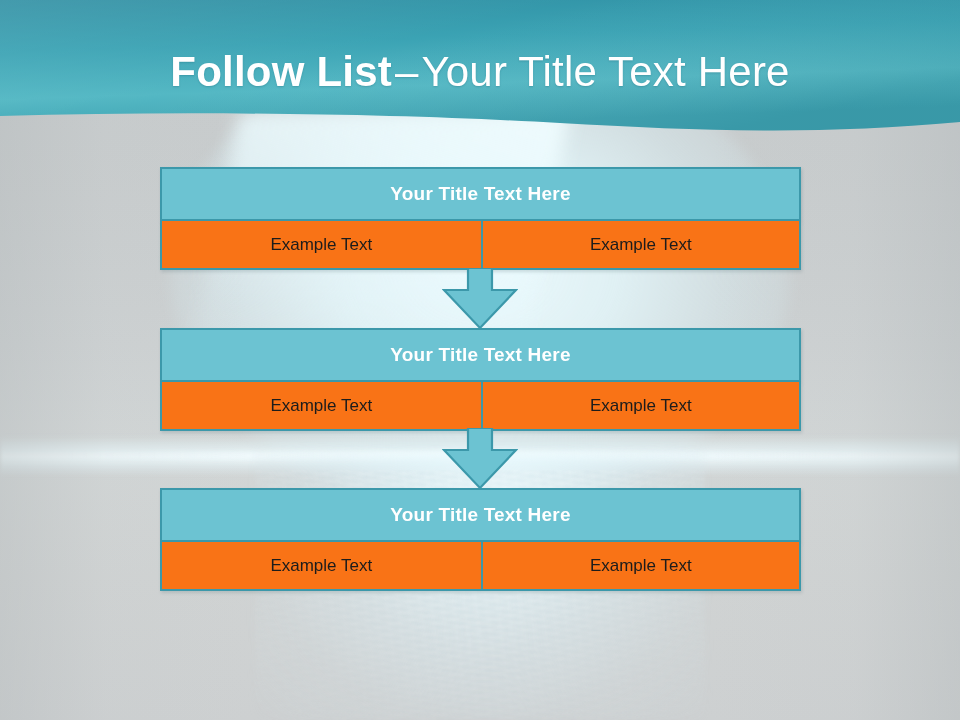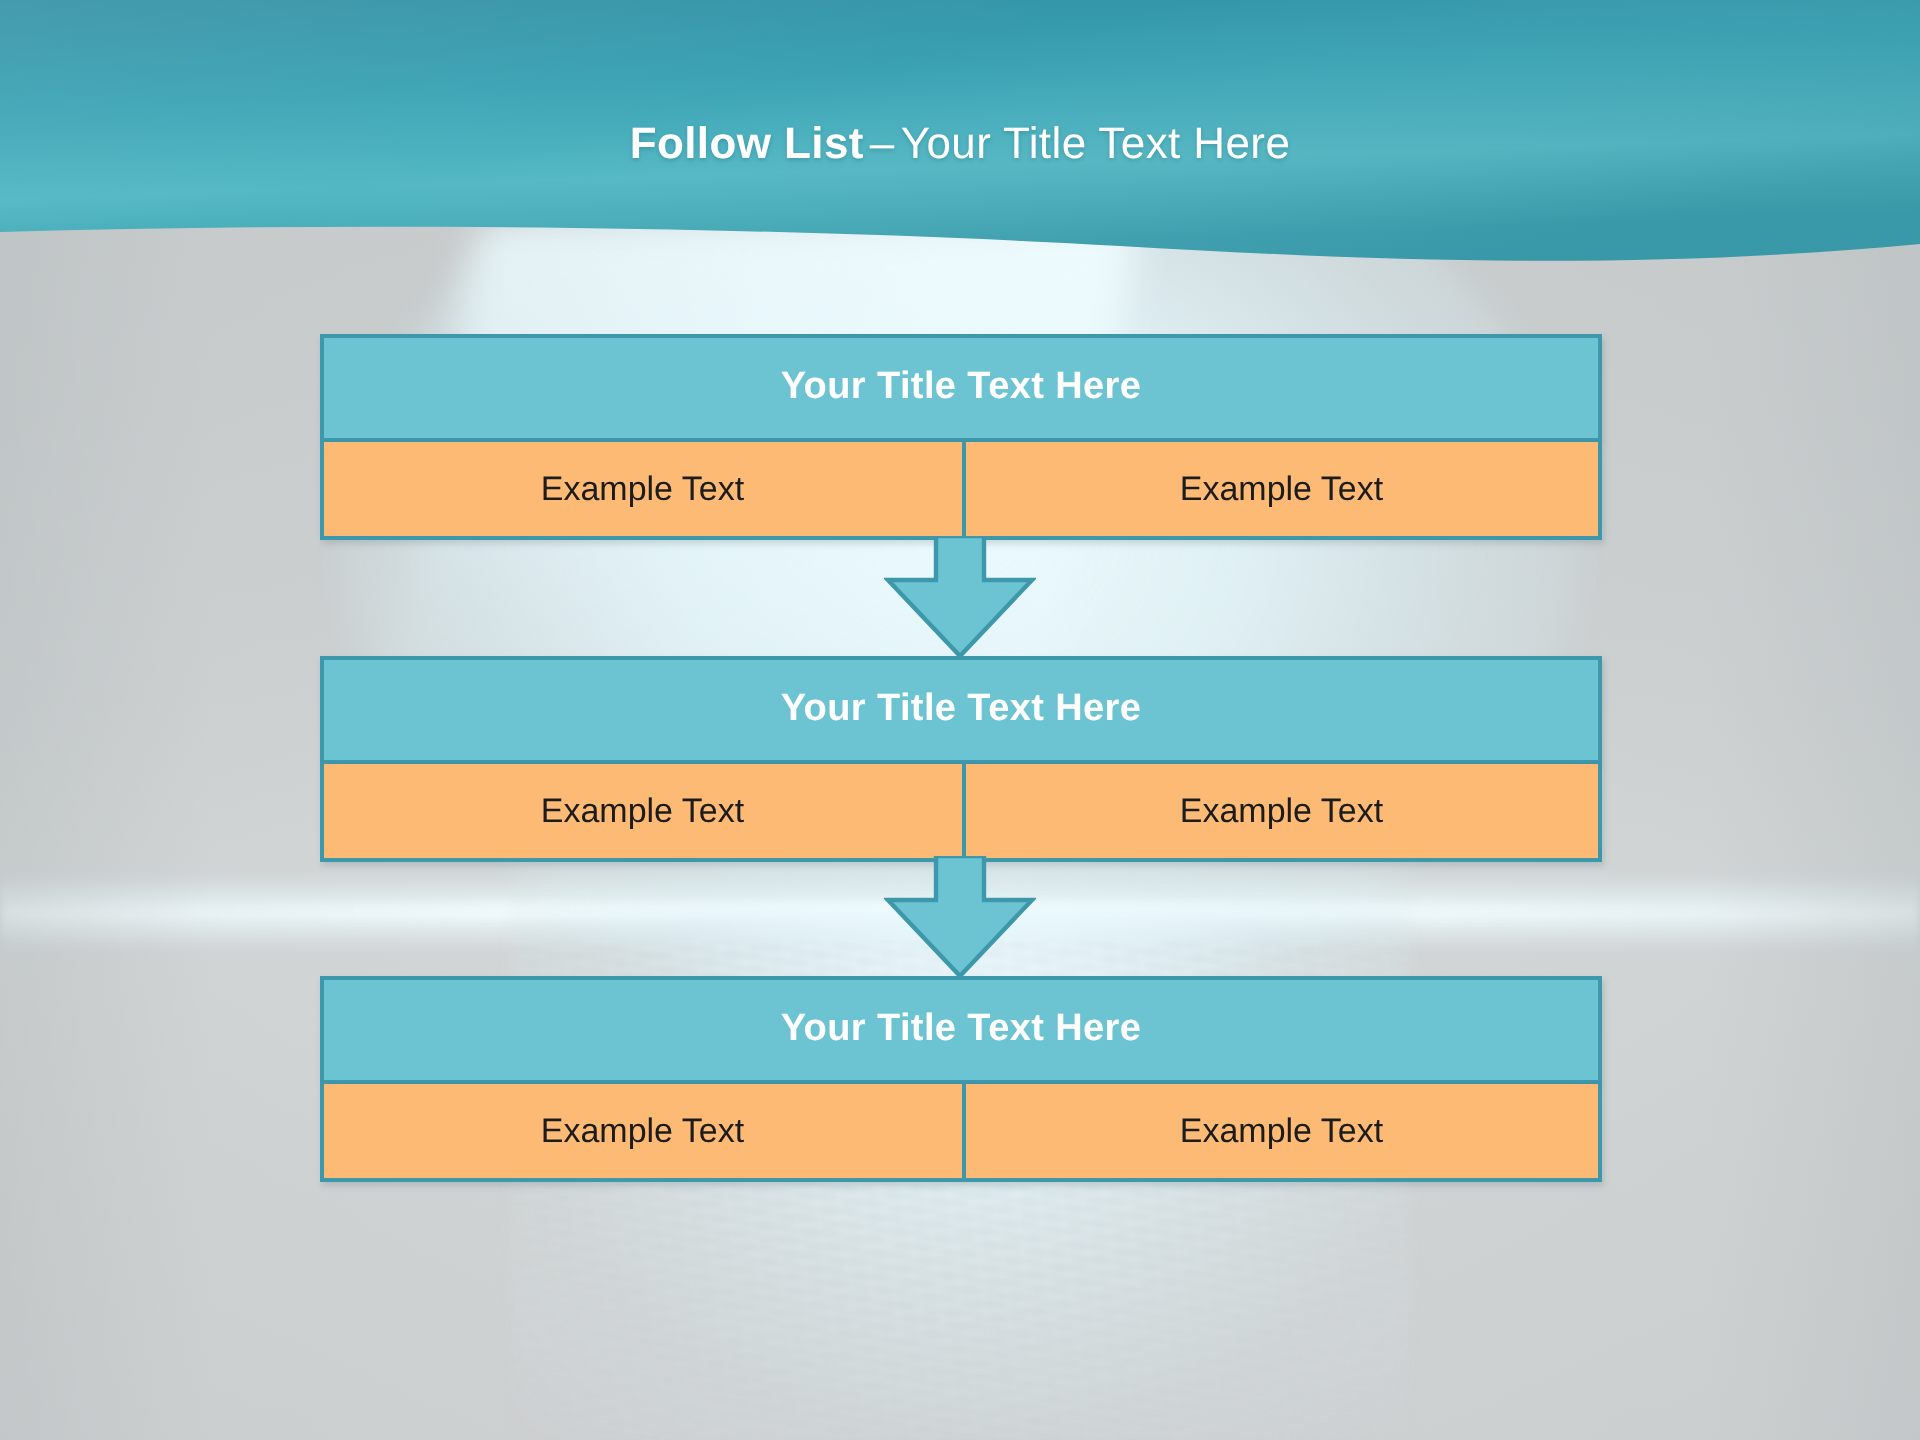--- a/index.html
+++ b/index.html
@@ -172,21 +172,21 @@
     height: 140px;
   }
 
   .slide-title {
     position: absolute;
     left: 0;
     top: 52px;
     width: 960px;
     text-align: center;
     color: #ffffff;
-    font-size: 22px;
+    font-size: 42px;
     line-height: 40px;
     letter-spacing: 0.2px;
     white-space: nowrap;
     text-shadow: 0 1px 2px rgba(0,70,85,0.22);
   }
   .slide-title .t-strong {
     font-weight: bold;
   }
   .slide-title .t-dash {
     font-weight: normal;
@@ -232,21 +232,21 @@
     box-sizing: border-box;
     height: 49px;
     border: 2px solid #3c98aa;
     border-top: none;
     box-shadow: 1px 2px 3px rgba(80,110,118,0.22);
   }
 
   .cell {
     box-sizing: border-box;
     flex: 1 1 50%;
-    background: #fdba74;
+    background: #f97316;
     color: #1c1c1c;
     font-size: 17px;
     display: flex;
     align-items: center;
     justify-content: center;
   }
   .cell.cell-right {
     border-left: 2px solid #3c98aa;
   }
 

